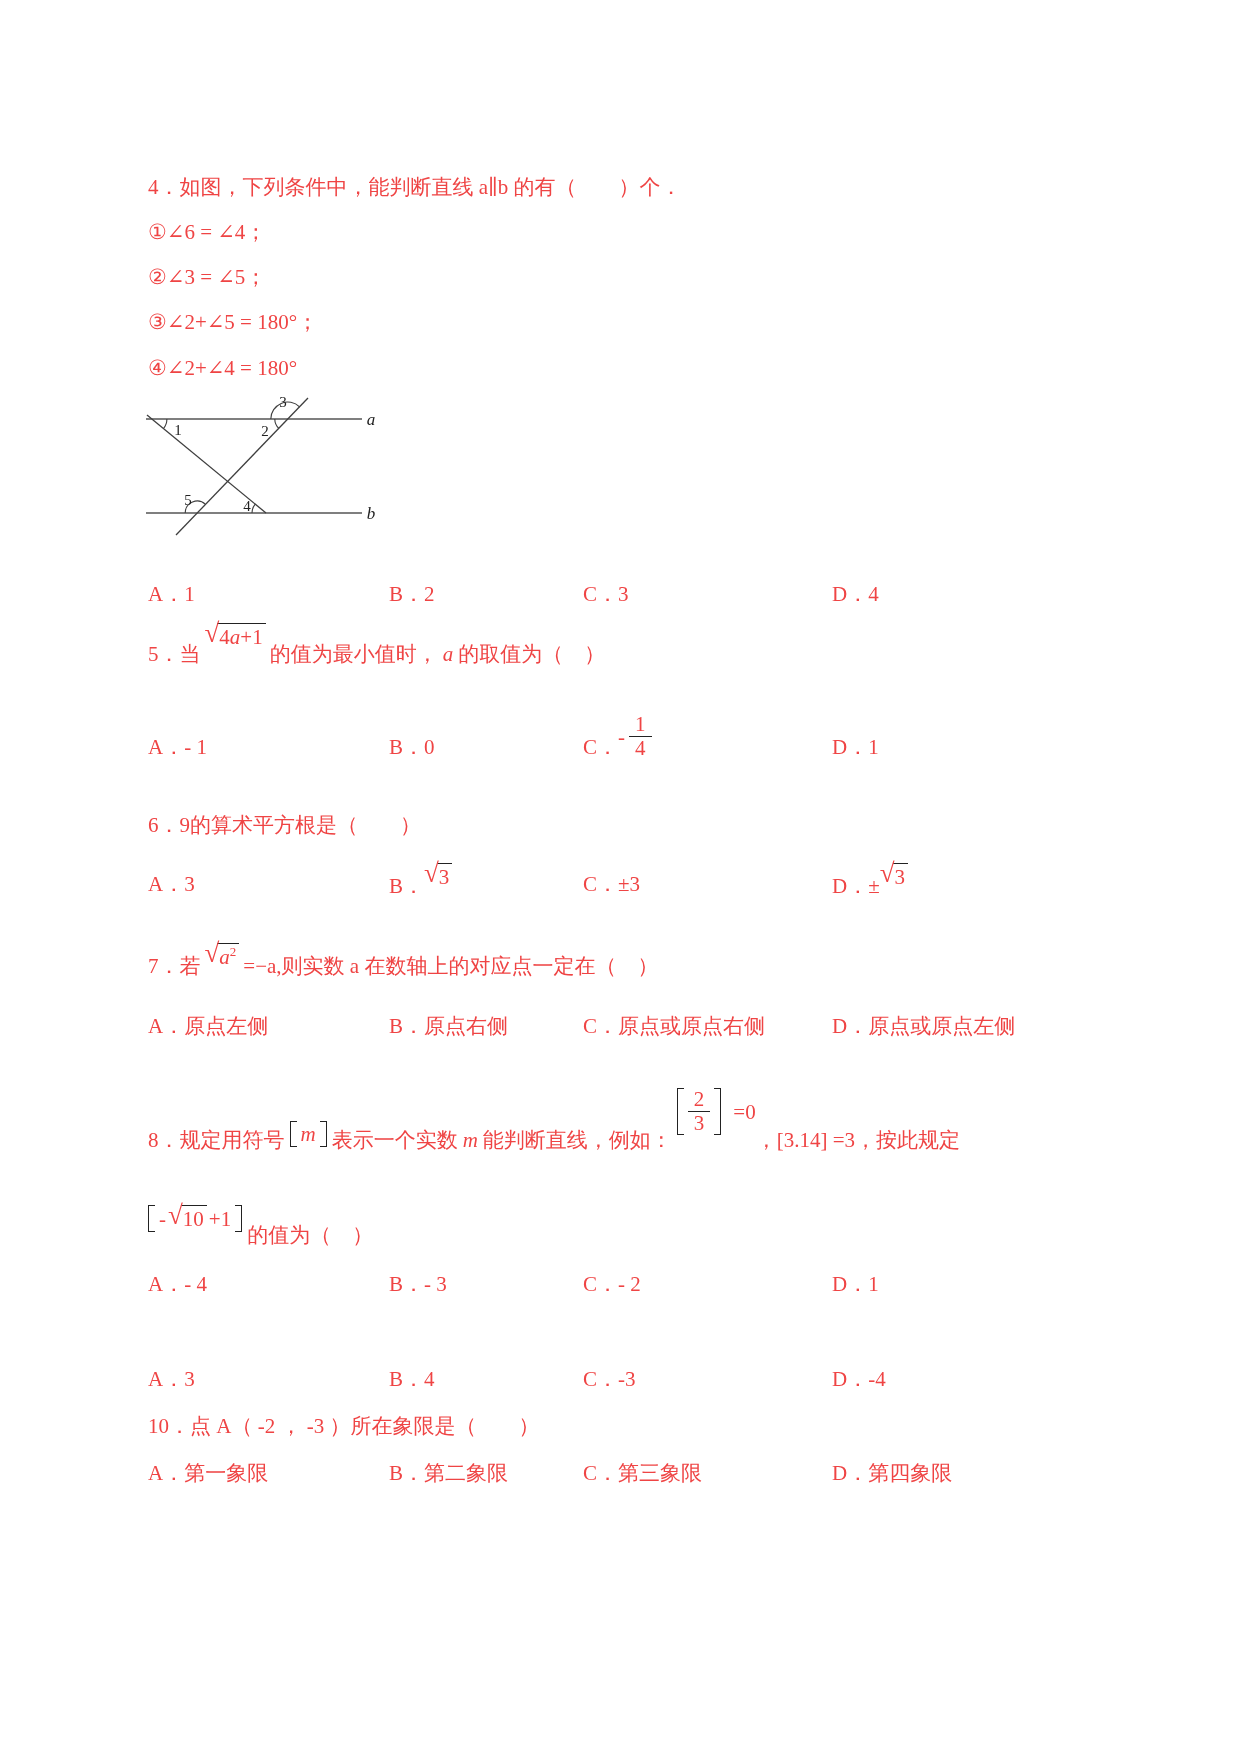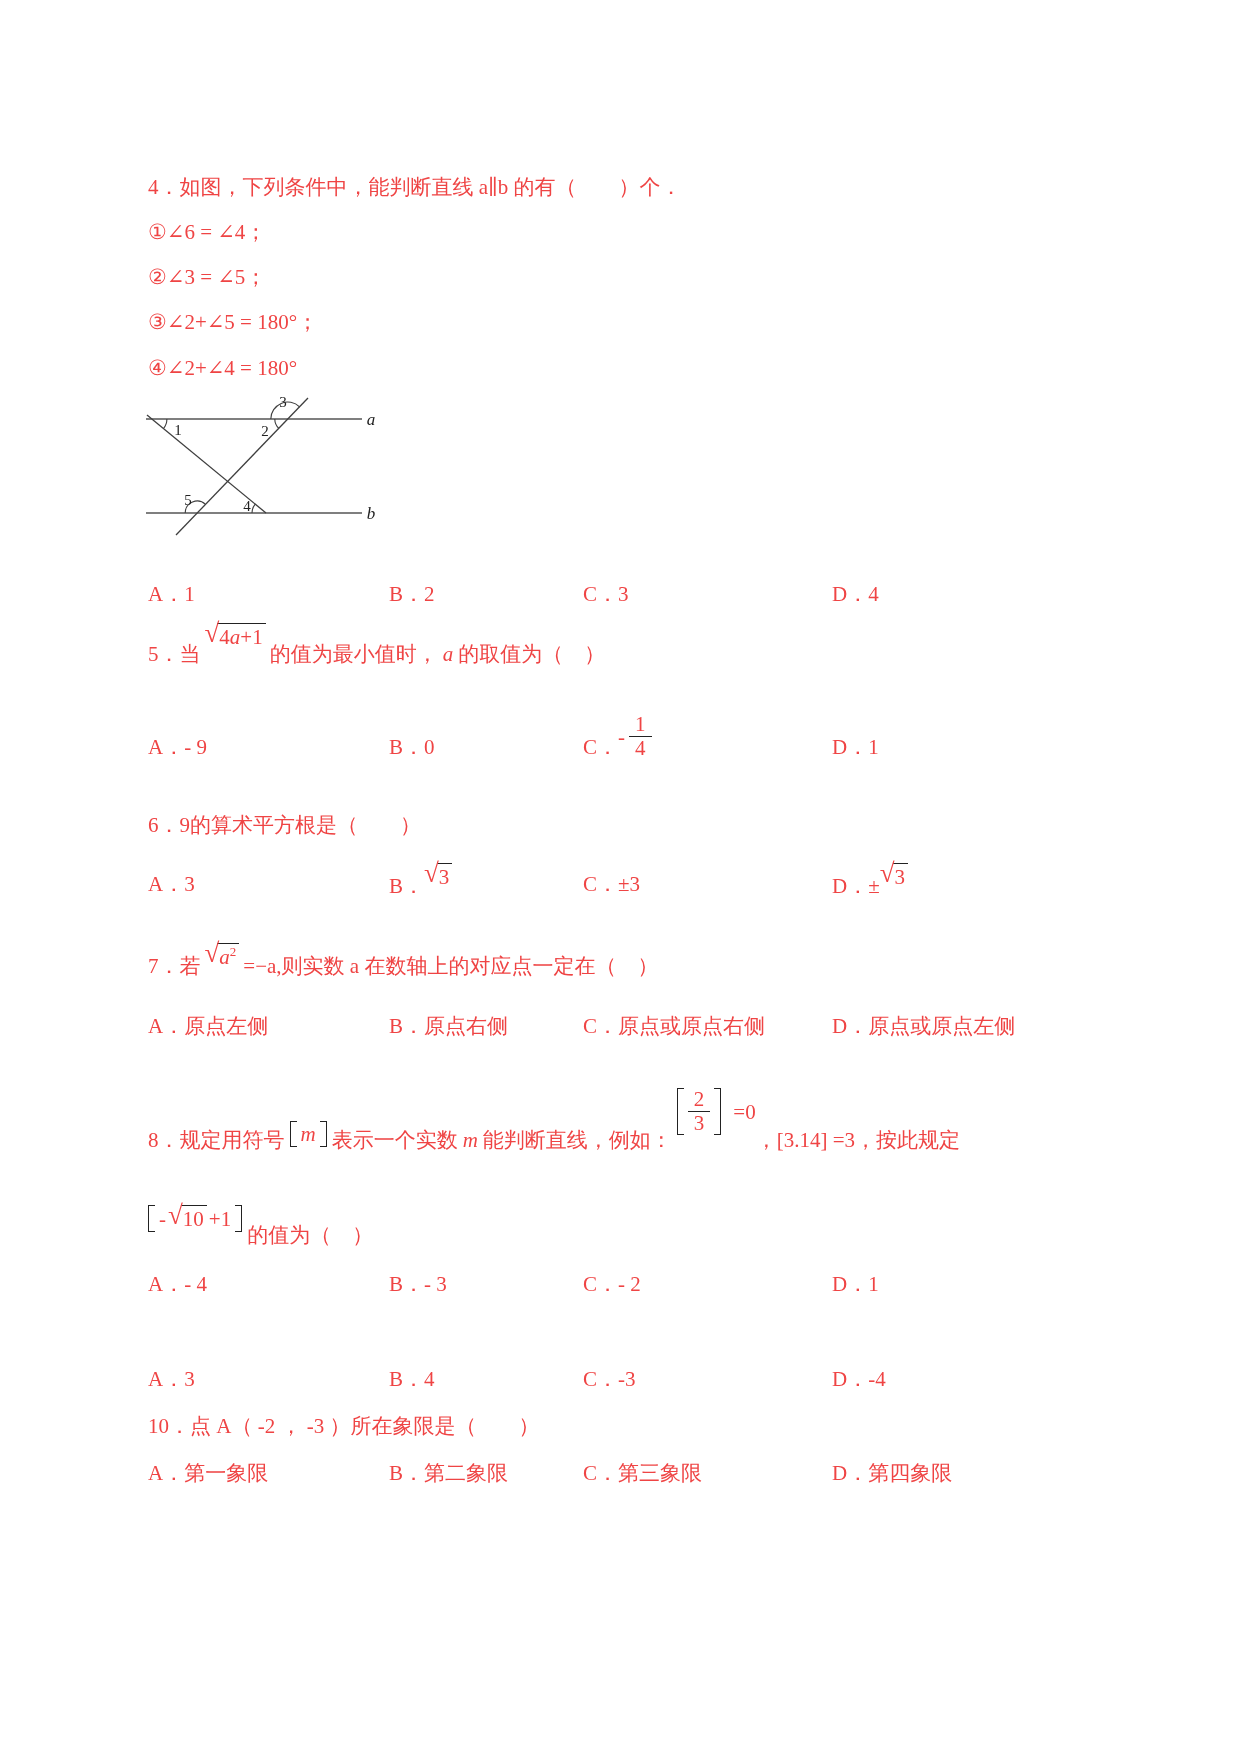--- a/index.html
+++ b/index.html
@@ -81,21 +81,21 @@
   </div>
 
   <div class="tline" style="top:639px">
     <span>5．当</span><span class="sqrt lift16">
         <span class="rsign">√</span>
         <span class="rbar"><span>4</span><span class="ital">a</span><span>+1</span></span>
       </span><span>的值为最小值时，</span><span class="ital spaced">a</span><span>的取值为（　）</span>
   </div>
 
   <div class="optrow" style="top:734px">
-    <span class="opt c1">A．- 9</span>
+    <span class="opt c1">A．- 1</span>
     <span class="opt c2">B．0</span>
     <span class="opt c3"><span>C．</span><span class="lift10">-</span><span class="frac cfrac">
           <span class="num">1</span>
           <span class="den">4</span>
         </span></span>
     <span class="opt c4">D．1</span>
   </div>
 
   <div class="tline" style="top:812px">6．9的算术平方根是（　　）</div>
 

